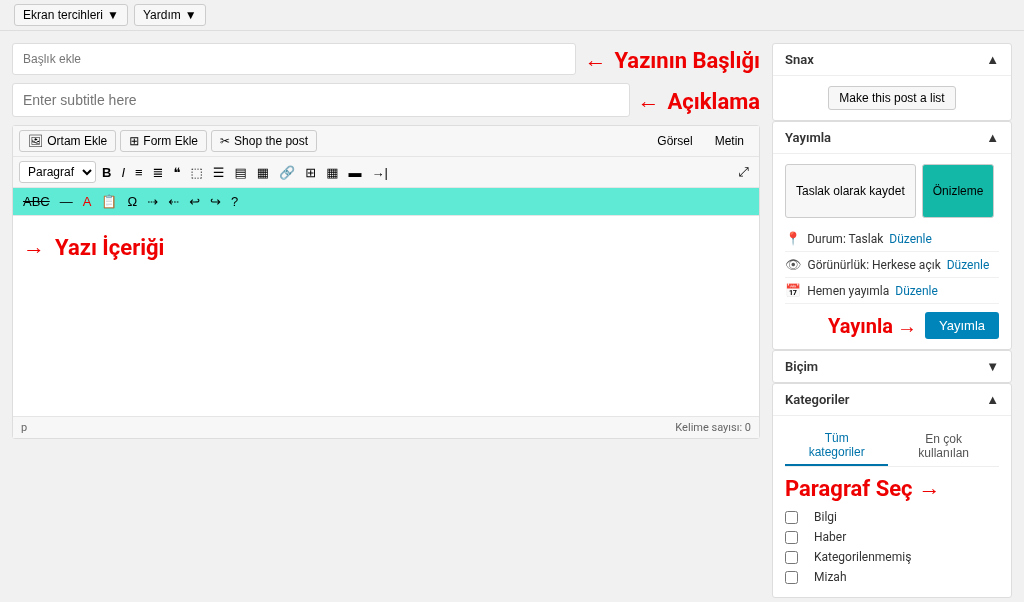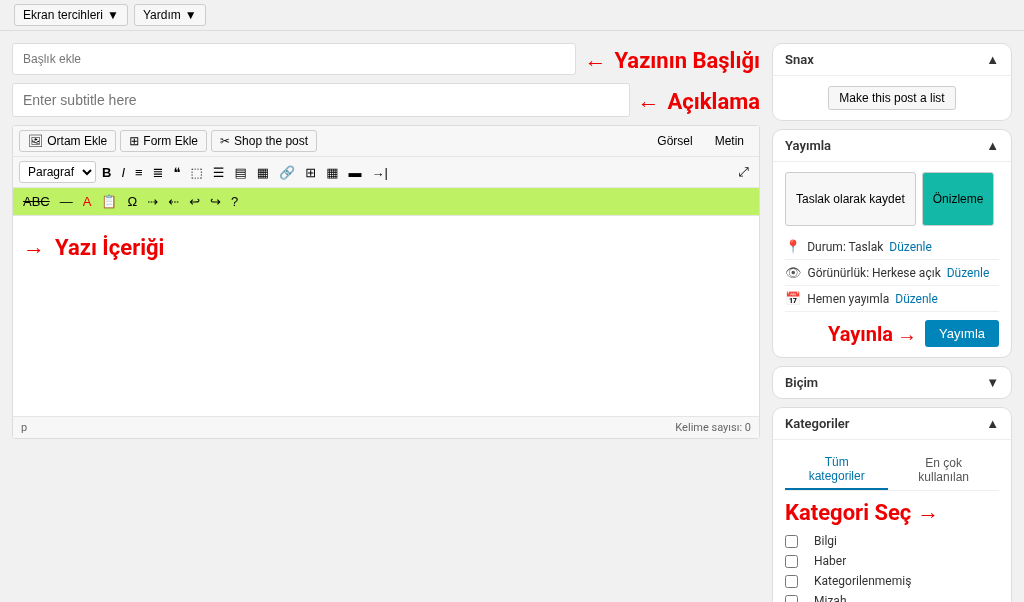--- a/index.html
+++ b/index.html
@@ -144,21 +144,21 @@
       font-size: 13px;
       cursor: pointer;
       border-radius: 2px;
     }
 
     .editor-toolbar-row2 {
       display: flex;
       align-items: center;
       padding: 4px 6px;
       border-bottom: 1px solid #e5e5e5;
-      background: #bef264;
+      background: #5eead4;
       gap: 2px;
     }
 
     .editor-body {
       min-height: 200px;
       padding: 10px;
       background: #fff;
       position: relative;
     }
 
@@ -180,22 +180,22 @@
 
     
     .sidebar {
       width: 240px;
       flex-shrink: 0;
     }
 
     .sidebar-box {
       background: #fff;
       border: 1px solid #ddd;
-      border-radius: 10px;
-      margin-bottom: 8px;
+      border-radius: 3px;
+      margin-bottom: 0;
     }
 
     .sidebar-box-header {
       display: flex;
       justify-content: space-between;
       align-items: center;
       padding: 8px 12px;
       border-bottom: 1px solid #eee;
       font-weight: 600;
       font-size: 13px;
@@ -503,21 +503,21 @@
         <span>Kategoriler</span>
         <span>▲</span>
       </div>
       <div class="sidebar-box-content">
         <div class="kategori-tabs">
           <button class="ktab active">Tüm kategoriler</button>
           <button class="ktab">En çok kullanılan</button>
         </div>
 
         <div style="display:flex;align-items:center;gap:6px;margin-bottom:6px;">
-          <span class="red-label">Kategori Seç</span>
+          <span class="red-label">Paragraf Seç</span>
           <span class="inline-arrow">→</span>
         </div>
 
         <div>
           <div class="category-item">
             <input type="checkbox" style="">
             <span>Bilgi</span>
           </div>
           <div class="category-item">
             <input type="checkbox" style="">

